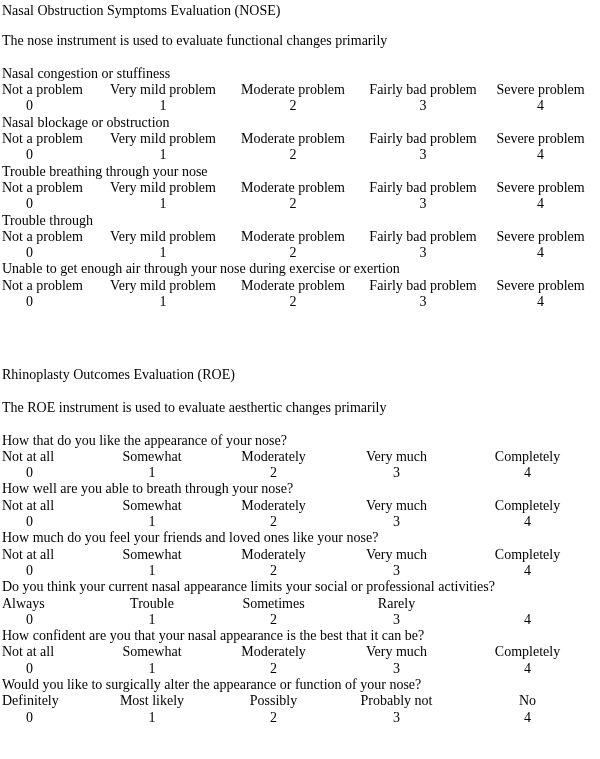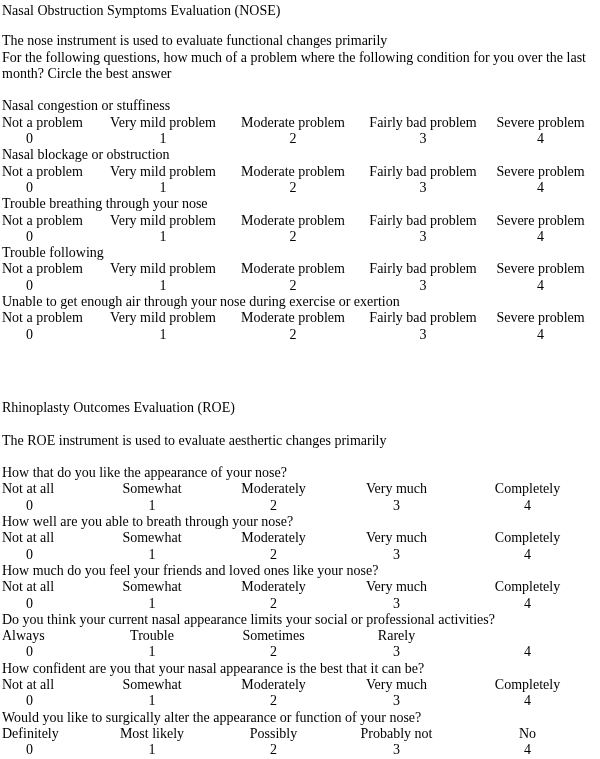--- a/index.html
+++ b/index.html
@@ -22,21 +22,20 @@
   .row span:first-child{text-align:left;}
   .vals span:first-child{padding-left:24px;}
 </style>
 </head>
 <body>
 
 <section>
   <div class="line">Nasal Obstruction Symptoms Evaluation (NOSE)</div>
   <div class="sp-sm"></div>
   <div class="line">The nose instrument is used to evaluate functional changes primarily</div>
-  <div class="intro">For the following questions, how much of a problem where the following condition for you over the last month? Circle the best answer</div>
   <div class="sp"></div>
 
   <div>
     <div class="line">Nasal congestion or stuffiness</div>
     <div class="row nose-row labels">
       <span>Not a problem</span>
       <span>Very mild problem</span>
       <span>Moderate problem</span>
       <span>Fairly bad problem</span>
       <span>Severe problem</span>
@@ -80,21 +79,21 @@
     <div class="row nose-row vals">
       <span>0</span>
       <span>1</span>
       <span>2</span>
       <span>3</span>
       <span>4</span>
     </div>
   </div>
 
   <div>
-    <div class="line">Trouble following</div>
+    <div class="line">Trouble through</div>
     <div class="row nose-row labels">
       <span>Not a problem</span>
       <span>Very mild problem</span>
       <span>Moderate problem</span>
       <span>Fairly bad problem</span>
       <span>Severe problem</span>
     </div>
     <div class="row nose-row vals">
       <span>0</span>
       <span>1</span>

